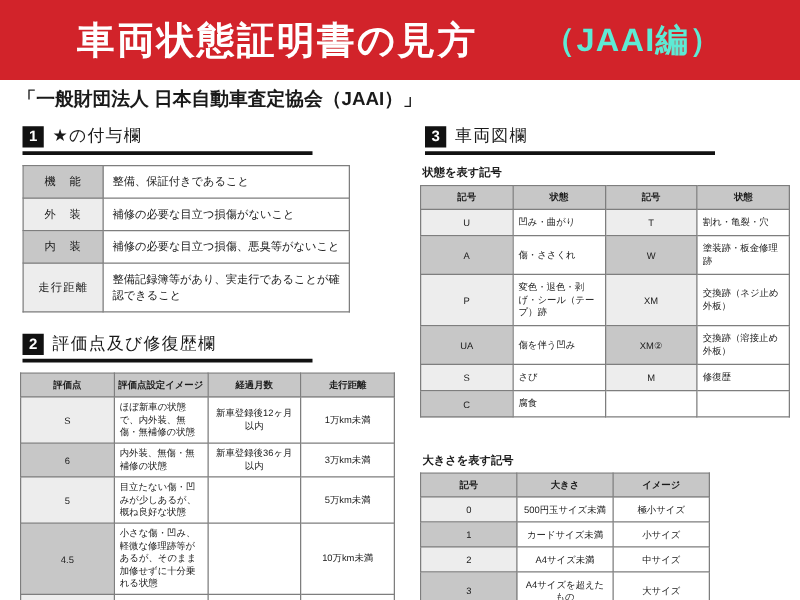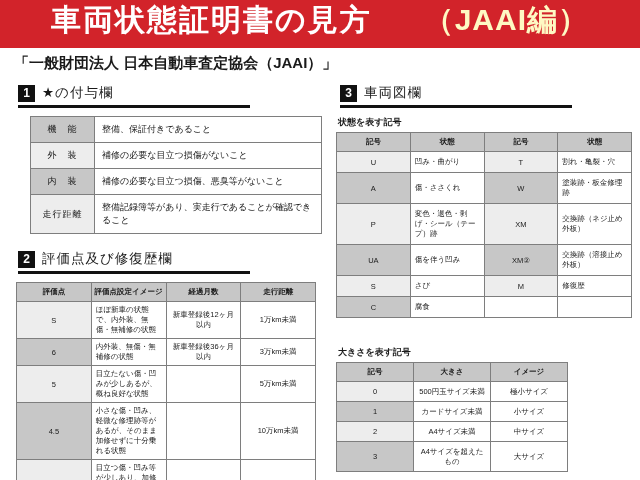--- a/index.html
+++ b/index.html
@@ -1,44 +1,44 @@
 <!DOCTYPE html>
 <html><head>
 <meta charset="utf-8">
 <style>
   * { margin:0; padding:0; box-sizing:border-box; }
   html,body { width:640px; height:480px; background:#fff; overflow:hidden;
     font-family:"Liberation Sans","DejaVu Sans",sans-serif; color:#1a1a1a; }
   body { display:flex; flex-direction:column; }
 
   
-  .topbar { height:48px; background:#d2232a; display:flex; 
+  .topbar { height:64px; background:#d2232a; display:flex; align-items:center;
     justify-content:center; gap:52px; flex-shrink:0; }
   .topbar .t1 { color:#fff; font-size:30px; font-weight:bold; letter-spacing:2px; }
-  .topbar .t2 { color:#fef9c3; font-size:30px; font-weight:bold; letter-spacing:1px; }
+  .topbar .t2 { color:#5eead4; font-size:26px; font-weight:bold; letter-spacing:1px; }
 
   .subtitle { font-size:15px; font-weight:bold; margin:6px 0 2px 14px; }
 
   
   .main { display:flex; padding:2px 14px 0 14px; gap:16px; }
   .col-left  { width:306px; flex-shrink:0; }
   .col-right { flex:1; }
 
   .sec-head { display:flex; align-items:center; gap:7px; border-bottom:3px solid #111;
     padding-bottom:3px; width:232px; margin:7px 0 8px 4px; }
   .badge { width:17px; height:17px; background:#111; color:#fff; font-size:12px;
     font-weight:bold; display:flex; align-items:center; justify-content:center; }
   .sec-title { font-size:13.5px; font-weight:normal; letter-spacing:1px; }
 
   table { border-collapse:collapse; background:#fff; }
   td, th { border:1px solid #7e7e7e; vertical-align:middle; }
   th { background:#c7c7c7; font-weight:bold; text-align:center; }
 
   
-  .tbl1 { width:292px; font-size:9px; margin-left:16px; }
+  .tbl1 { width:262px; font-size:9px; margin-left:4px; }
   .tbl1 td { padding:6px 7px; height:21px; }
   .tbl1 td:nth-child(1) { width:64px; text-align:center; letter-spacing:1px; }
   .tbl1 tr:nth-child(odd)  td:nth-child(1) { background:#c7c7c7; }
   .tbl1 tr:nth-child(even) td:nth-child(1) { background:#ededed; }
 
   
   .tbl2 { width:300px; font-size:7.5px; margin-left:2px; table-layout:fixed; }
   .tbl2 th { padding:4px 2px; font-size:7.5px; }
   .tbl2 td { padding:3px 4px; }
   .tbl2 td:nth-child(1) { width:36px; text-align:center; }

